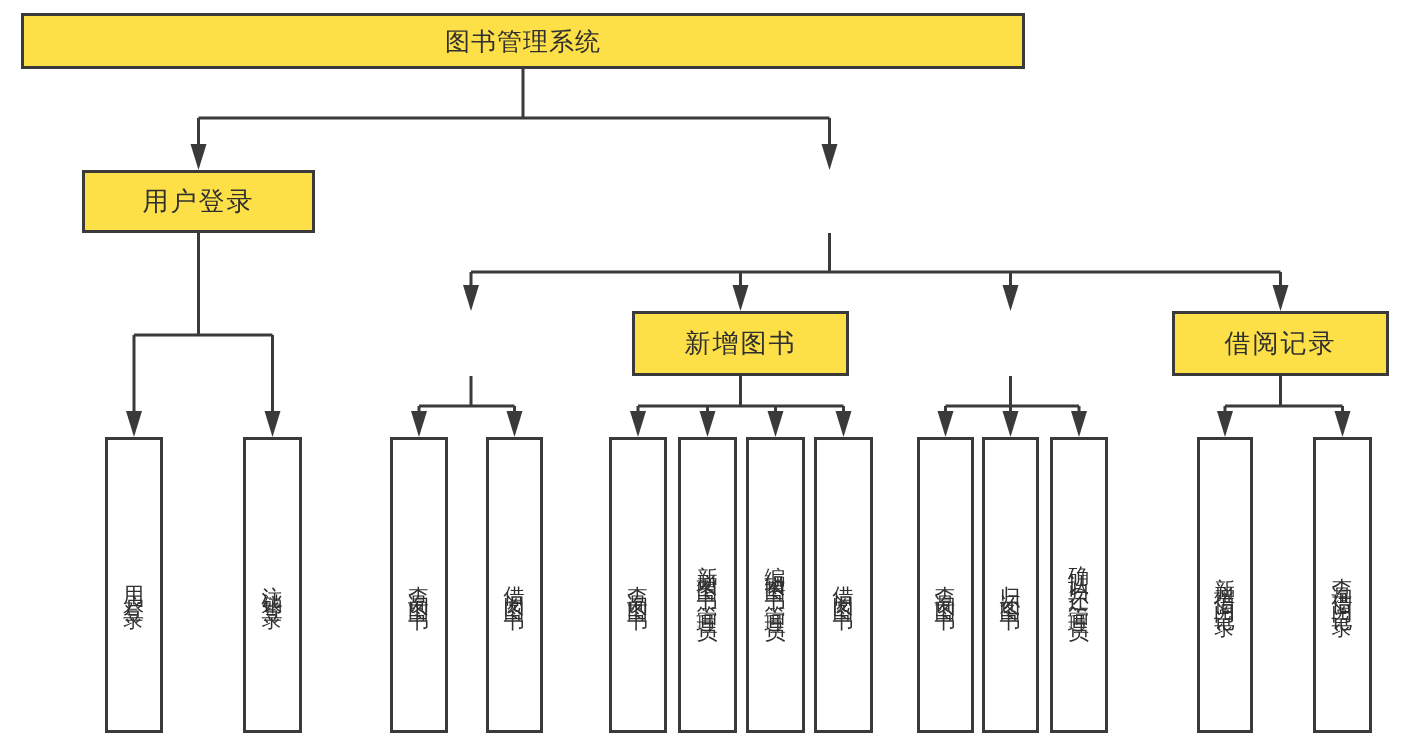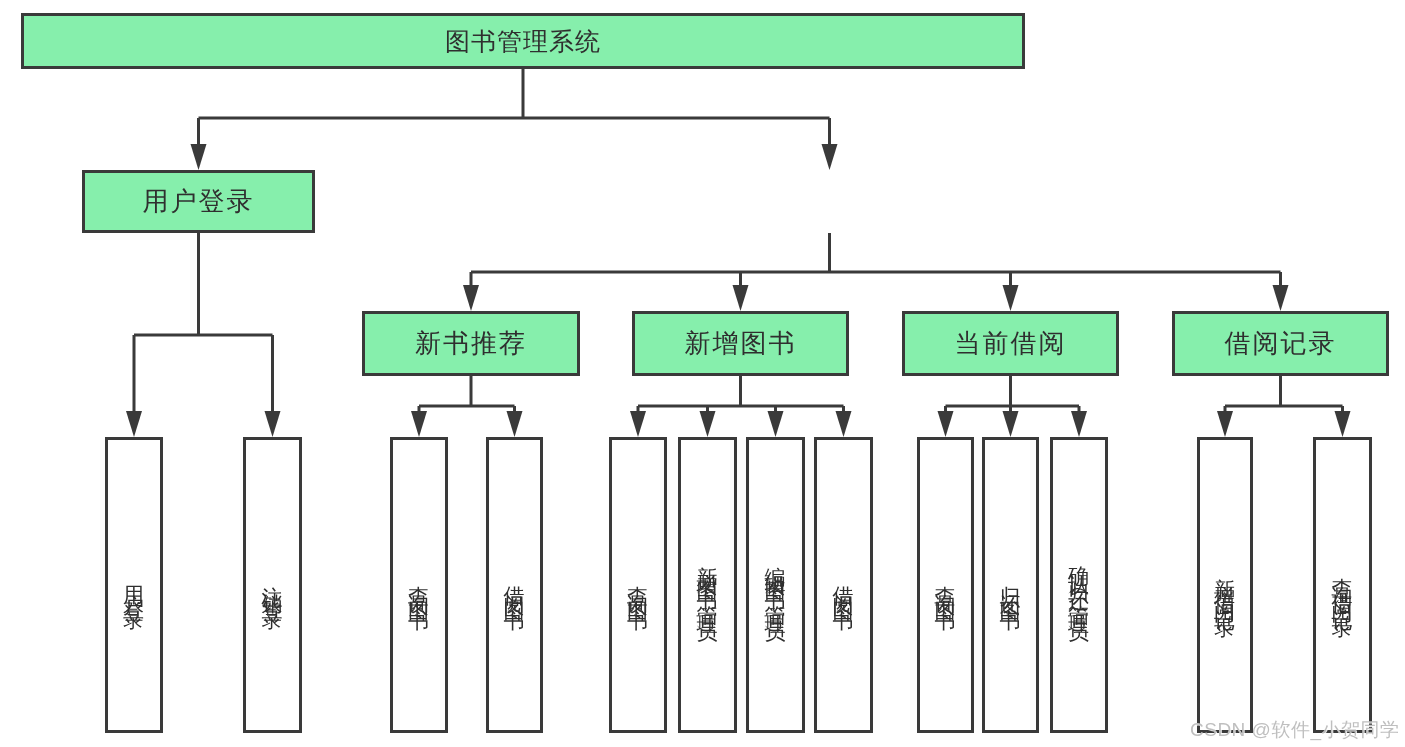--- a/index.html
+++ b/index.html
@@ -13,21 +13,21 @@
   }
   .wires {
     position: absolute;
     left: 0; top: 0;
     width: 1405px; height: 747px;
   }
   .node {
     position: absolute;
     box-sizing: border-box;
     border: 3px solid #3a3a3a;
-    background: #86efac;
+    background: #fde047;
     display: flex;
     align-items: center;
     justify-content: center;
     color: #2f2f2f;
     font-size: 26px;
     letter-spacing: 2px;
     white-space: nowrap;
   }
   .node.root { font-size: 25px; letter-spacing: 1px; }
   .leaf {
@@ -99,28 +99,22 @@
   </svg>
 
   <div class="node root" style="left:21px; top:13px; width:1004px; height:56px;">
     <span>图书管理系统</span>
   </div>
 
   <div class="node" style="left:82px; top:170px; width:233px; height:63px;">
     <span>用户登录</span>
   </div>
 
-  <div class="node" style="left:362px; top:311px; width:218px; height:65px;">
-    <span>新书推荐</span>
-  </div>
   <div class="node" style="left:632px; top:311px; width:217px; height:65px;">
     <span>新增图书</span>
-  </div>
-  <div class="node" style="left:902px; top:311px; width:217px; height:65px;">
-    <span>当前借阅</span>
   </div>
   <div class="node" style="left:1172px; top:311px; width:217px; height:65px;">
     <span>借阅记录</span>
   </div>
 
   <div class="leaf" style="left:105px; width:58px;">
     <span>用户登录</span>
   </div>
   <div class="leaf" style="left:243px; width:59px;">
     <span>注销登录</span>
@@ -156,17 +150,14 @@
     <span>确认归还（管理员）</span>
   </div>
 
   <div class="leaf" style="left:1197px; width:56px;">
     <span>新增借阅记录</span>
   </div>
   <div class="leaf" style="left:1313px; width:59px;">
     <span>查询借阅记录</span>
   </div>
 
-  <div class="watermark">
-    <span>CSDN @软件_小贺同学</span>
-  </div>
 
 </div>
 
 </body></html>

